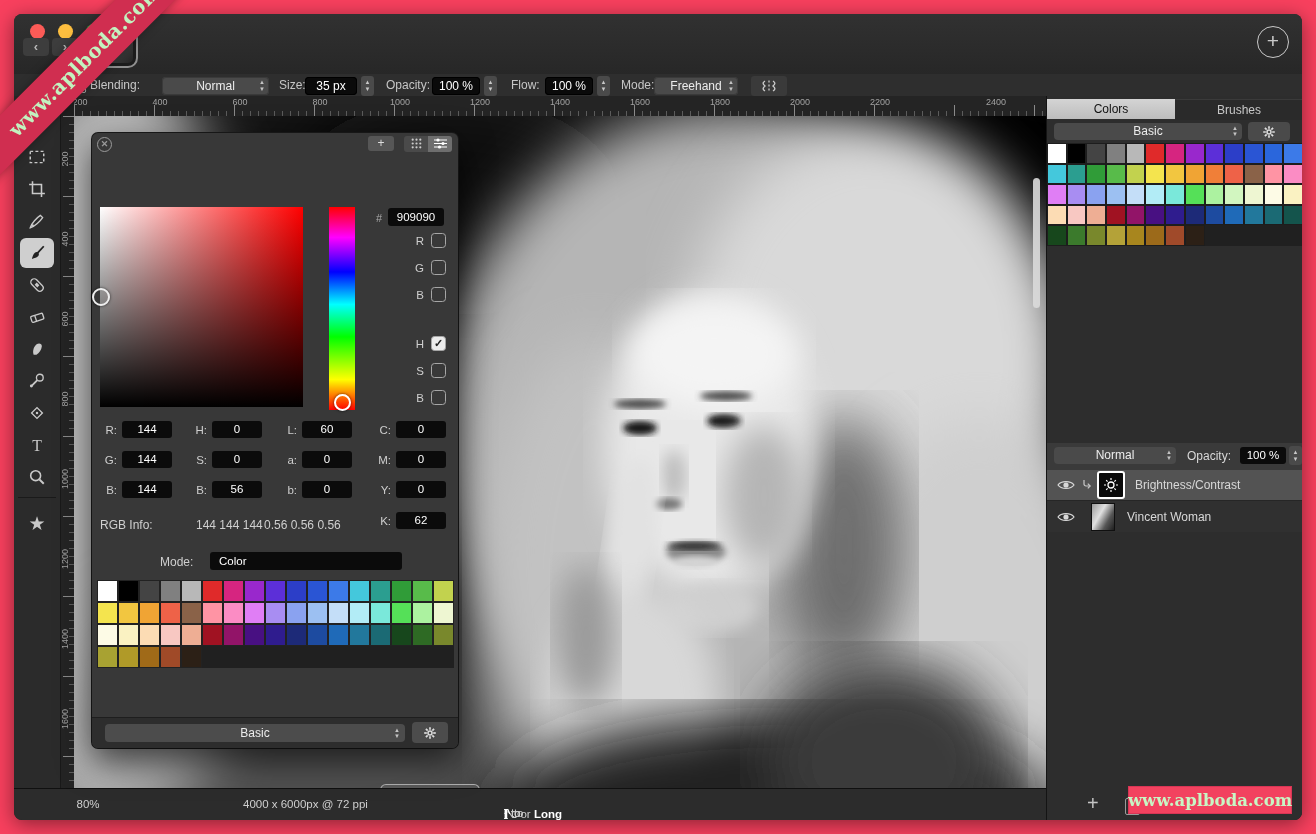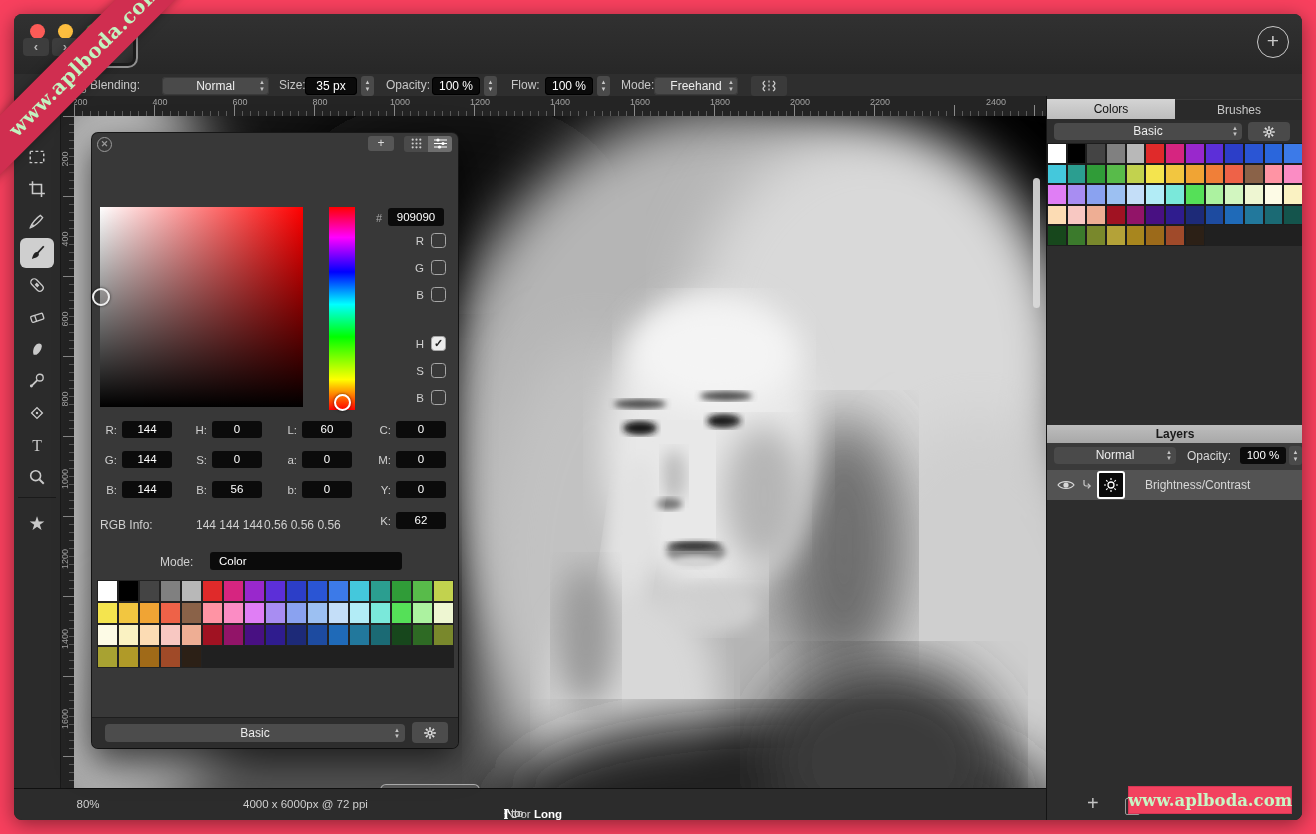--- a/index.html
+++ b/index.html
@@ -442,21 +442,20 @@
           <div class="sw" style="background: rgb(59, 122, 44);"></div>
           <div class="sw" style="background: rgb(121, 136, 44);"></div>
           <div class="sw" style="background: rgb(180, 162, 56);"></div>
           <div class="sw" style="background: rgb(168, 134, 30);"></div>
           <div class="sw" style="background: rgb(156, 106, 26);"></div>
           <div class="sw" style="background: rgb(160, 74, 42);"></div>
           <div class="sw" style="background: rgb(44, 32, 22);"></div>
         </div>
       </div>
 
-    <div id="layersHeader">Layers</div>
     <div id="layerCtrls"></div>
     <div class="rpdd" style="left:7px;top:351px;width:122px"><span>Normal</span><span class="ud">▲<br>▼</span></div>
     <span class="lbl12" style="position:absolute;left:140px;top:353px">Opacity:</span>
     <div style="position:absolute;left:193px;top:351px;width:46px;height:17px;background:#0b0b0b;border-radius:3px;color:#fff;font-size:11.5px;text-align:center;line-height:17px">100 %</div>
     <div class="stp" style="left:242px;top:350px;height:19px">▲<br>▼</div>
 
     <div class="lrow" style="top:374px;height:30px;background:#535353">
       <svg width="18" height="12" style="margin-left:10px">
           <path d="M1 6 C4 1.5 14 1.5 17 6 C14 10.5 4 10.5 1 6 Z" stroke="#d8d8d8" stroke-width="1.2" fill="none"></path>
           <circle cx="9" cy="6" r="2.6" fill="#d8d8d8"></circle>
@@ -473,21 +472,29 @@
               <line x1="8" y1="13" x2="8" y2="15"></line>
               <line x1="1" y1="8" x2="3" y2="8"></line>
               <line x1="13" y1="8" x2="15" y2="8"></line>
               <line x1="3.2" y1="3.2" x2="4.6" y2="4.6"></line>
               <line x1="11.4" y1="11.4" x2="12.8" y2="12.8"></line>
               <line x1="11.4" y1="4.6" x2="12.8" y2="3.2"></line>
               <line x1="3.2" y1="12.8" x2="4.6" y2="11.4"></line>
             </g>
           </svg>
       </div>
-      <span class="lbl12" style="margin-left:20px">Brightness/Contrast</span>
+      <span class="lbl12" style="margin-left:10px">Brightness/Contrast</span>
+    </div>
+    <div class="lrow" style="top:404px;height:31px;background:#303030;border-top:1px solid #262626">
+      <svg width="18" height="12" style="margin-left:10px">
+          <path d="M1 6 C4 1.5 14 1.5 17 6 C14 10.5 4 10.5 1 6 Z" stroke="#d8d8d8" stroke-width="1.2" fill="none"></path>
+          <circle cx="9" cy="6" r="2.6" fill="#d8d8d8"></circle>
+        </svg>
+      <div class="lthumb-img" style="margin-left:16px"></div>
+      <span class="lbl12" style="margin-left:12px">Vincent Woman</span>
     </div>
 
     <div style="position:absolute;left:40px;top:696px;font-size:20px;color:#c4c4c4">+</div>
     <div style="position:absolute;left:78px;top:702px;width:13px;height:15px;border:1.3px solid #9a9a9a;border-radius:2px"></div>
   </div>
 
   <div id="dlg">
     <div id="dlgClose">✕</div>
     <div id="dlgAdd">+</div>
     <div id="dlgSeg">

